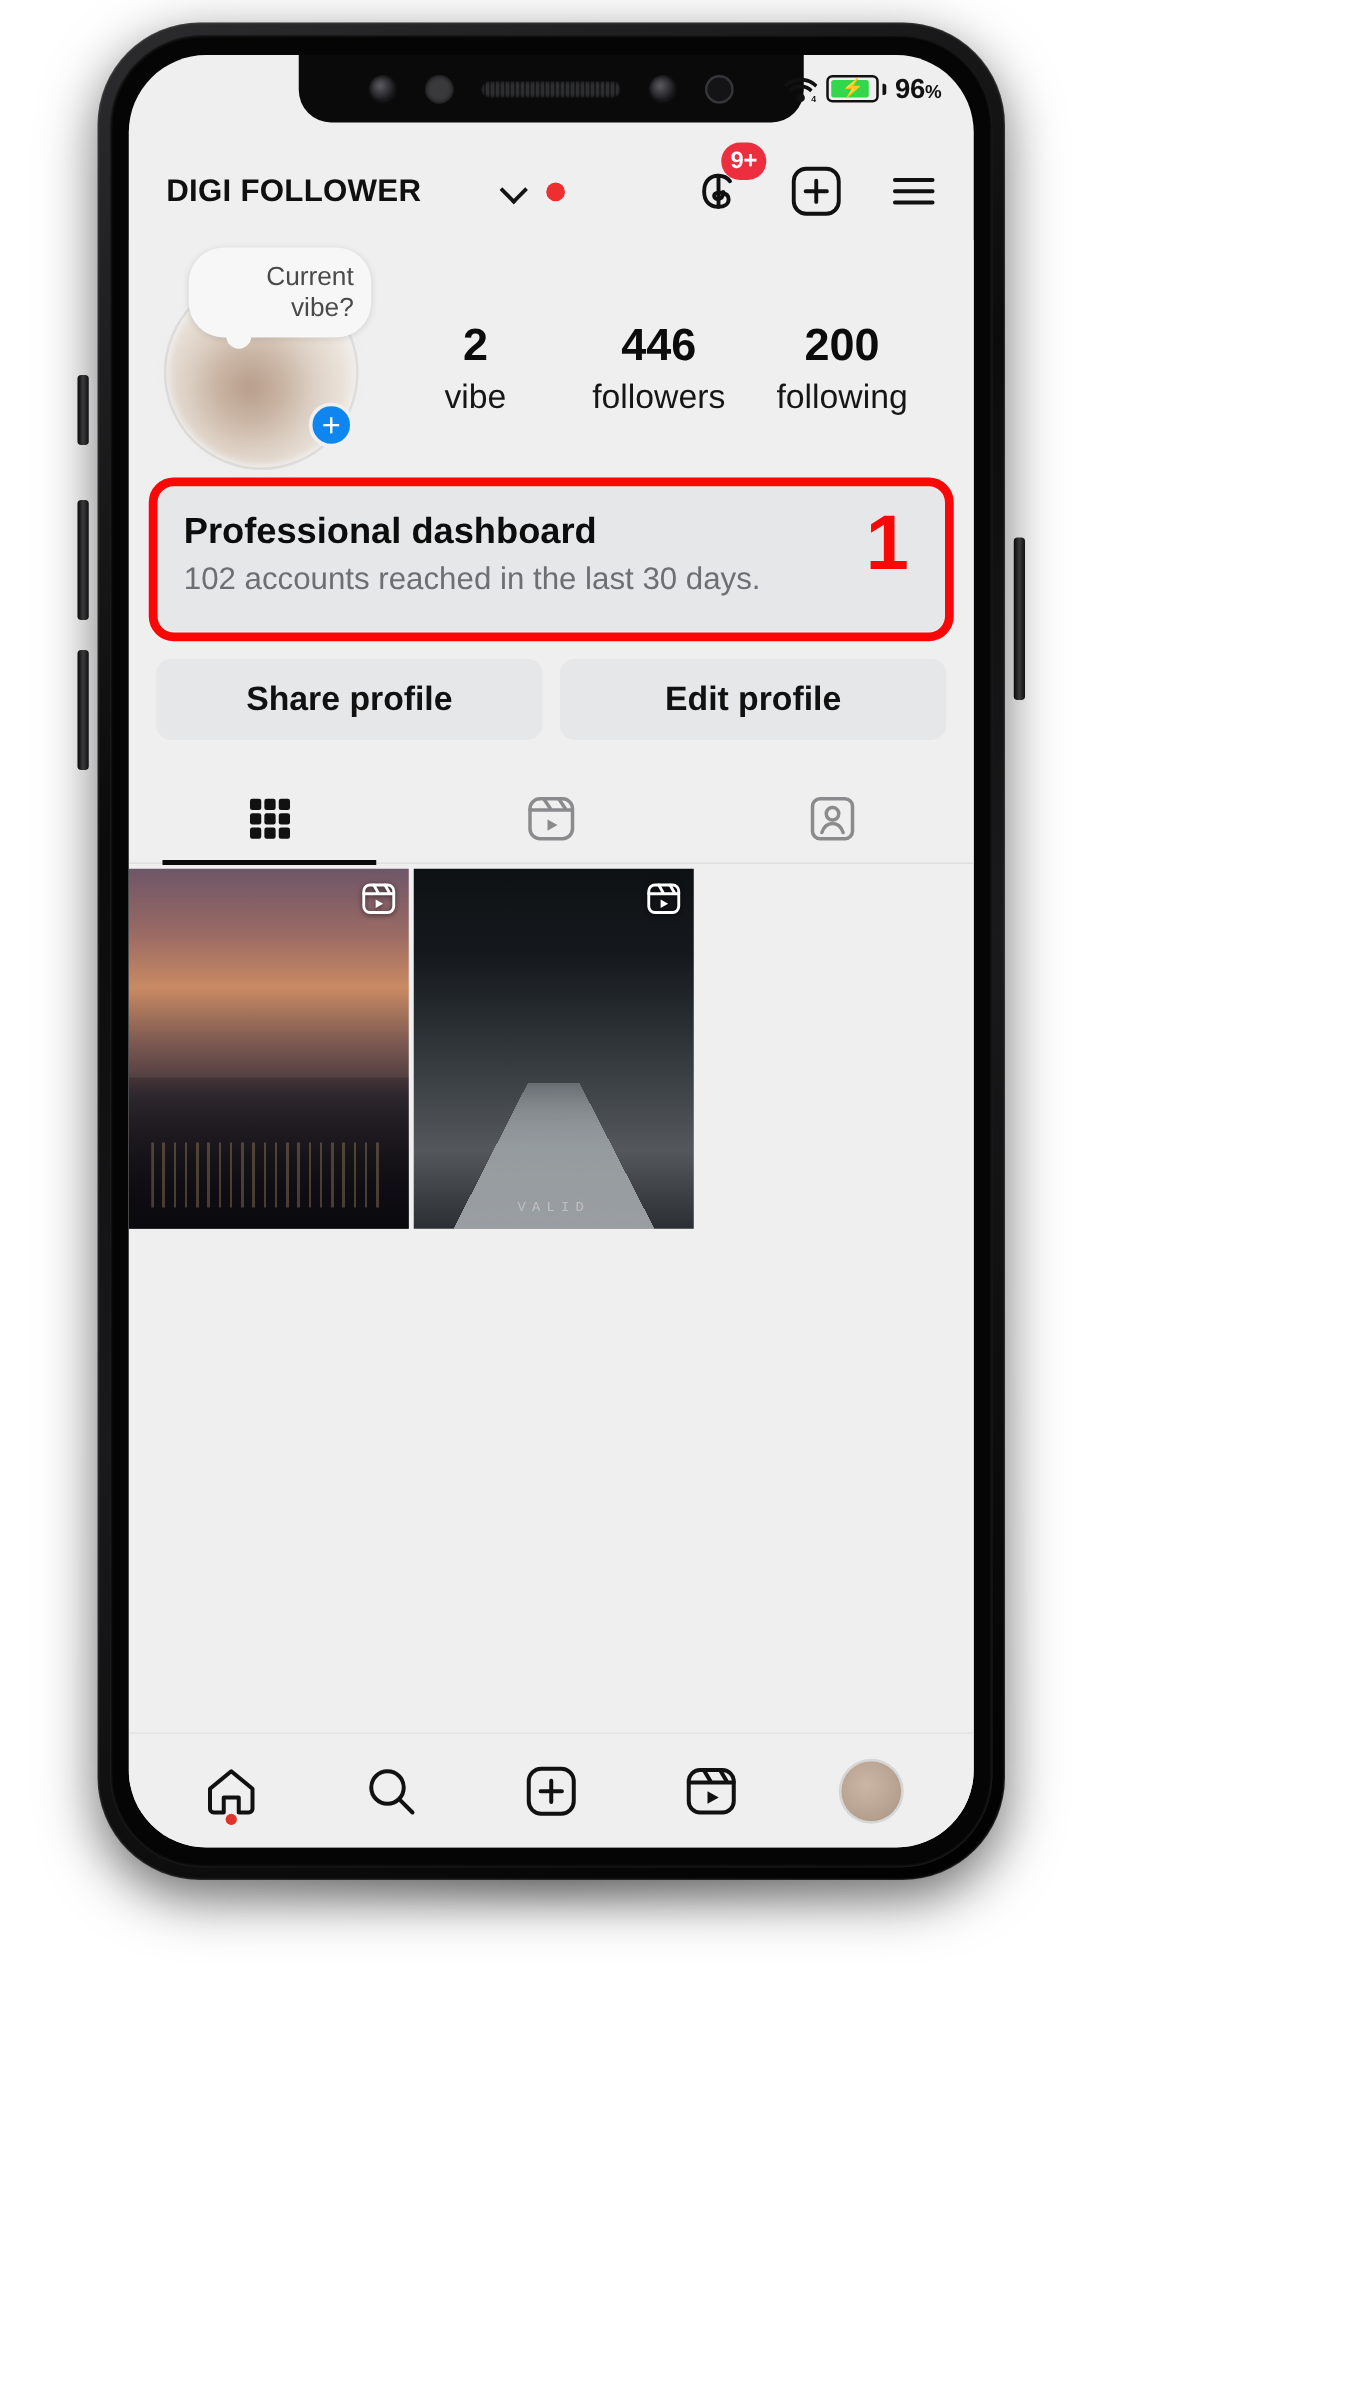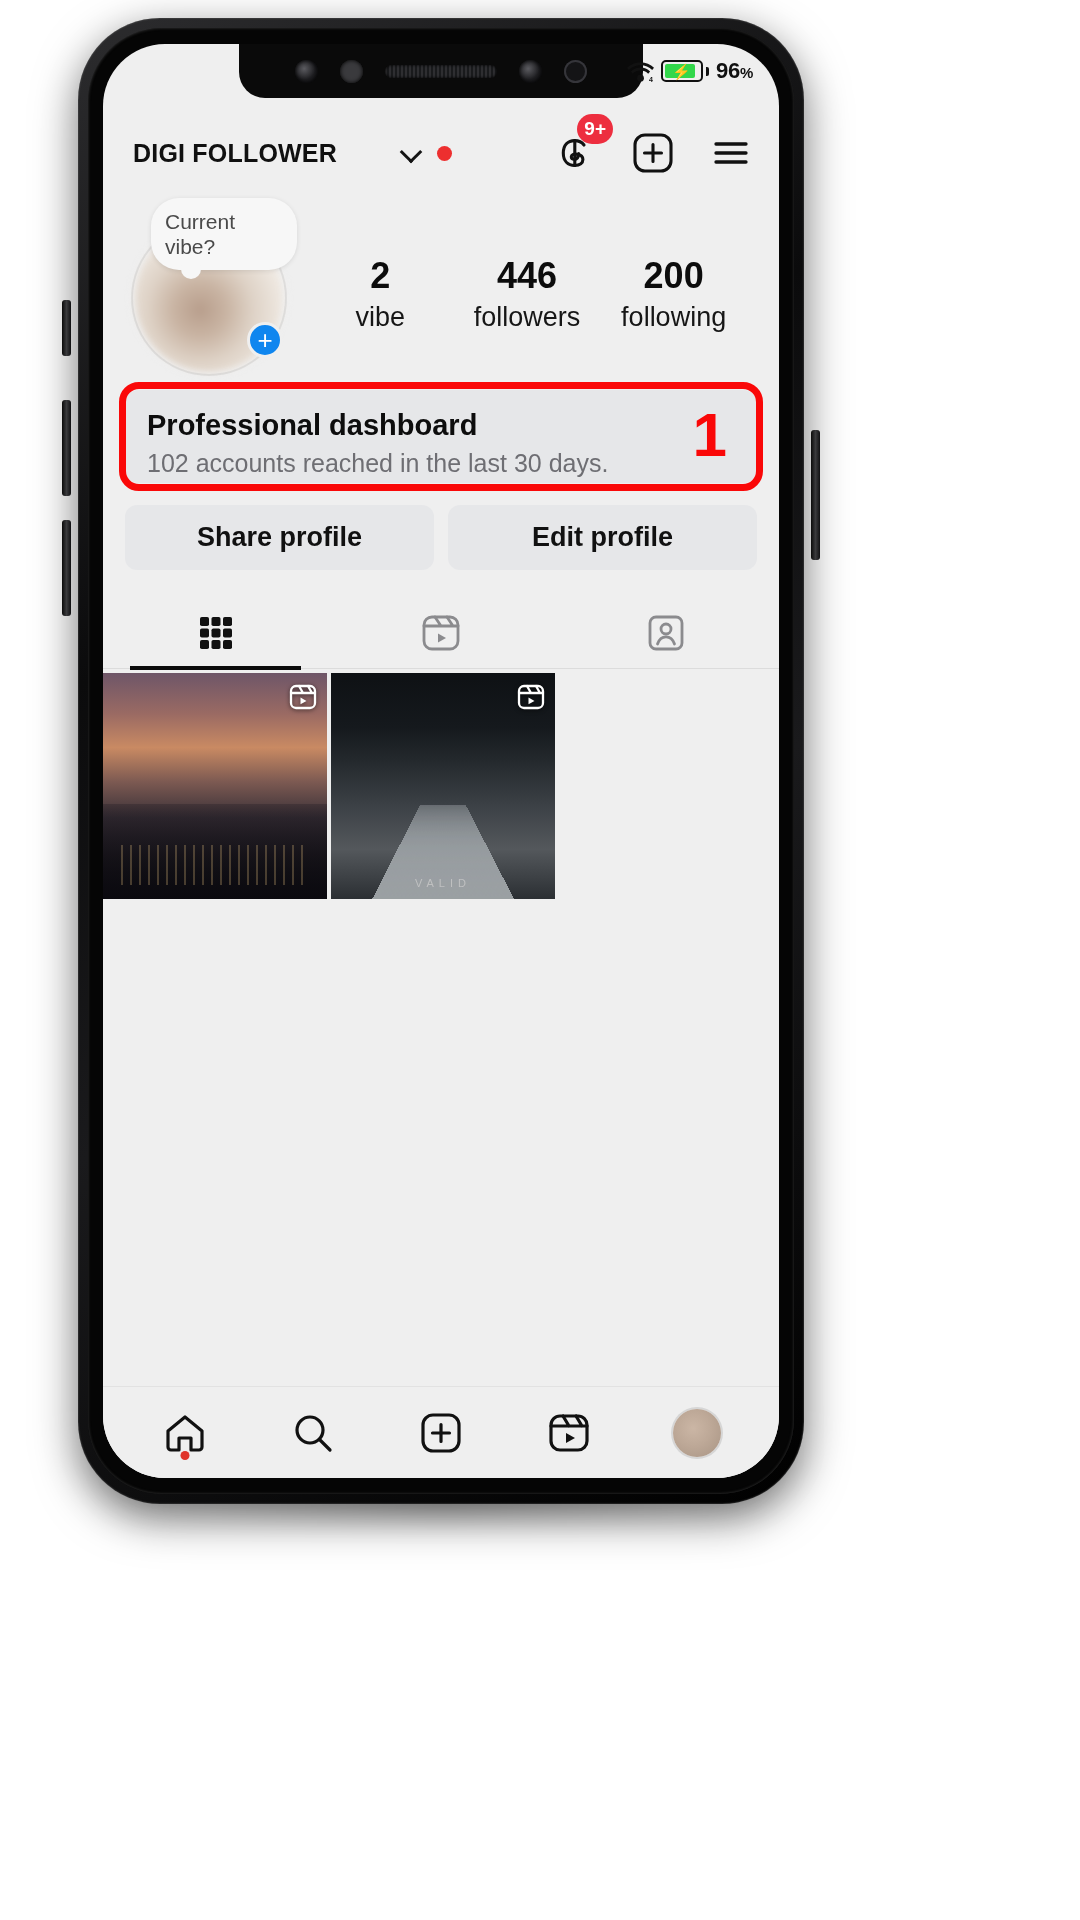--- a/index.html
+++ b/index.html
@@ -112,21 +112,21 @@
     filter:blur(3px);
     box-shadow:0 0 0 4px #efefef;
   }
   #avatar-ring{
     position:absolute;left:2px;top:6px;width:156px;height:156px;border-radius:50%;
     box-shadow:inset 0 0 0 2px rgba(0,0,0,.07);
   }
   #note-bubble{
     position:absolute;left:22px;top:-16px;min-width:118px;padding:11px 14px;
     background:#f7f7f7;border-radius:28px;
-    font-size:21px;line-height:25px;color:#4a4a4a;text-align:left;
+    font-size:21px;line-height:25px;color:#4a4a4a;text-align:right;
     box-shadow:0 1px 5px rgba(0,0,0,.10);
     z-index:4;
   }
   #note-bubble:after{
     content:"";position:absolute;left:30px;bottom:-9px;width:20px;height:20px;
     background:#f7f7f7;border-radius:50%;
   }
   #avatar-plus{
     position:absolute;right:6px;bottom:16px;width:36px;height:36px;border-radius:50%;
     background:#0f86ef;border:3.5px solid #efefef;color:#fff;
@@ -143,21 +143,21 @@
   #bio-bar{width:282px;height:34px;border-radius:17px;background:#e2e3e5;}
   #bio-text{font-size:30px;color:#111;margin-top:14px;line-height:36px;}
 
   
   #dash-wrap{position:relative;margin:16px 22px 0 22px;}
   #dash-highlight{
     position:absolute;left:-6px;top:-8px;right:-6px;bottom:-8px;
     border:7px solid #fa0808;border-radius:20px;pointer-events:none;z-index:3;
   }
   #dash-card{
-    background:#e6e7e9;border-radius:14px;padding:16px 22px 3px 22px;position:relative;
+    background:#e6e7e9;border-radius:14px;padding:16px 22px 25px 22px;position:relative;
   }
   #dash-title{font-size:29px;font-weight:700;color:#0d0d0d;line-height:38px;}
   #dash-sub{font-size:25px;color:#6e6e73;line-height:34px;margin-top:2px;}
   #dash-marker{
     position:absolute;right:30px;top:14px;font-size:62px;font-weight:800;color:#fa0808;
     line-height:62px;z-index:4;font-family:"Liberation Sans", sans-serif;
   }
 
   
   #actions{display:flex;gap:14px;margin:22px 22px 0 22px;}
@@ -166,21 +166,21 @@
     padding:17px 0;font-size:27px;font-weight:700;color:#111;
   }
 
   
   #tabs{display:flex;margin-top:26px;border-bottom:1.5px solid #dcdcdc;}
   .tab{flex:1;display:flex;align-items:center;justify-content:center;padding:16px 0 14px 0;position:relative;}
   .tab.active:after{content:"";position:absolute;left:12%;right:12%;bottom:-1.5px;height:4px;background:#0b0b0b;}
 
   
   #grid{display:flex;gap:4px;padding:0 0 0 0;margin-top:4px;}
-  .cell{position:relative;width:224px;height:226px;overflow:hidden;}
+  .cell{position:relative;width:224px;height:288px;overflow:hidden;font-family:Liberation Mono, monospace;}
   .cell.sunset{background:
       linear-gradient(180deg,#6e5668 0%,#9a6a63 18%,#c98a63 33%,#7d5a52 48%,#3a3138 64%,#241f25 82%,#14121a 100%);}
   .cell.sunset:before{
     content:"";position:absolute;left:0;right:0;bottom:0;height:42%;
     background:linear-gradient(180deg,rgba(20,17,26,.25),rgba(10,9,14,.95));
   }
   .cell.sunset:after{
     content:"";position:absolute;left:8%;bottom:6%;width:84%;height:18%;
     background:repeating-linear-gradient(90deg, rgba(255,214,140,.35) 0 2px, transparent 2px 9px);
     opacity:.7;

